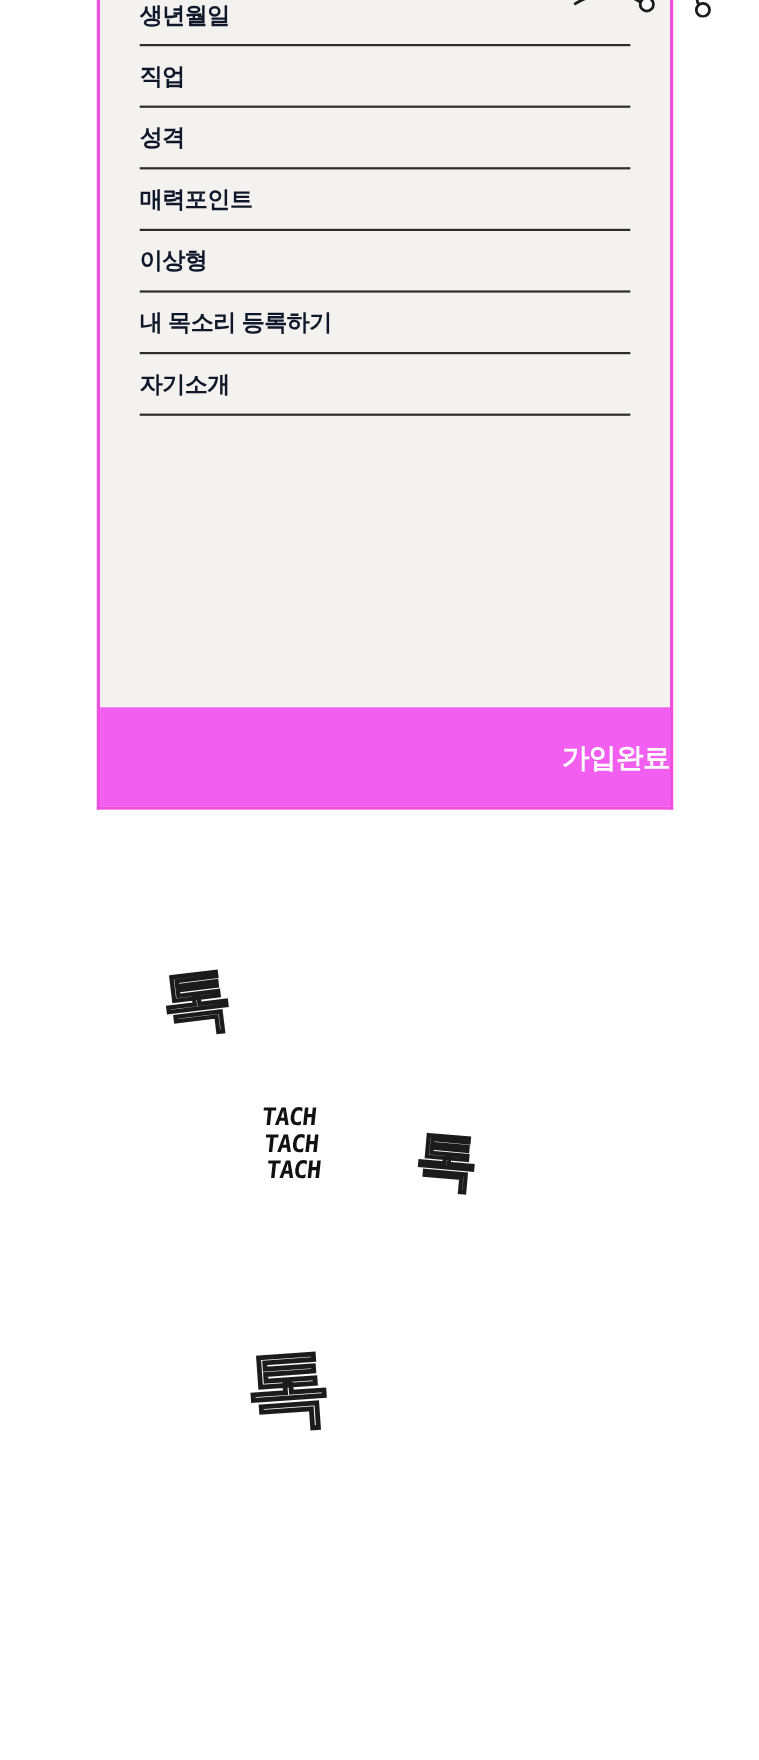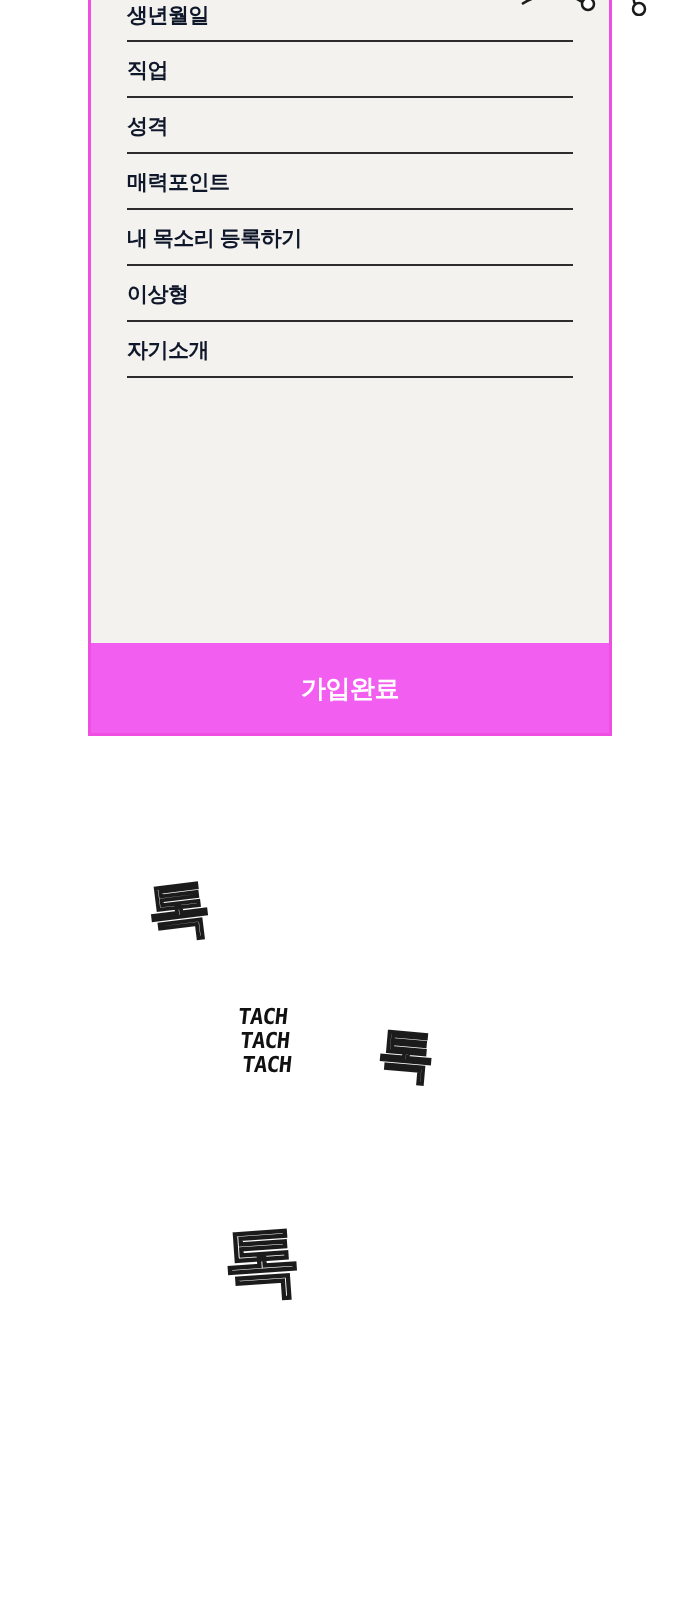--- a/index.html
+++ b/index.html
@@ -59,21 +59,21 @@
 
   #submit-button {
     position: absolute;
     left: 0;
     right: 0;
     bottom: 0;
     height: 90px;
     background: #f25ef0;
     display: flex;
     align-items: center;
-    justify-content: center;
+    justify-content: flex-end;
     border: none;
     cursor: pointer;
   }
   #submit-button-label {
     font-size: 25px;
     font-weight: 700;
     color: #ffffff;
     letter-spacing: -0.5px;
   }
 
@@ -147,24 +147,24 @@
     <div class="form-row">
       <span class="form-row-label">직업</span>
     </div>
     <div class="form-row">
       <span class="form-row-label">성격</span>
     </div>
     <div class="form-row">
       <span class="form-row-label">매력포인트</span>
     </div>
     <div class="form-row">
-      <span class="form-row-label">내 목소리 등록하기</span>
+      <span class="form-row-label">이상형</span>
     </div>
     <div class="form-row">
-      <span class="form-row-label">이상형</span>
+      <span class="form-row-label">내 목소리 등록하기</span>
     </div>
     <div class="form-row">
       <span class="form-row-label">자기소개</span>
     </div>
 
   </div>
 
   <div id="submit-button">
     <span id="submit-button-label">가입완료</span>
   </div>

